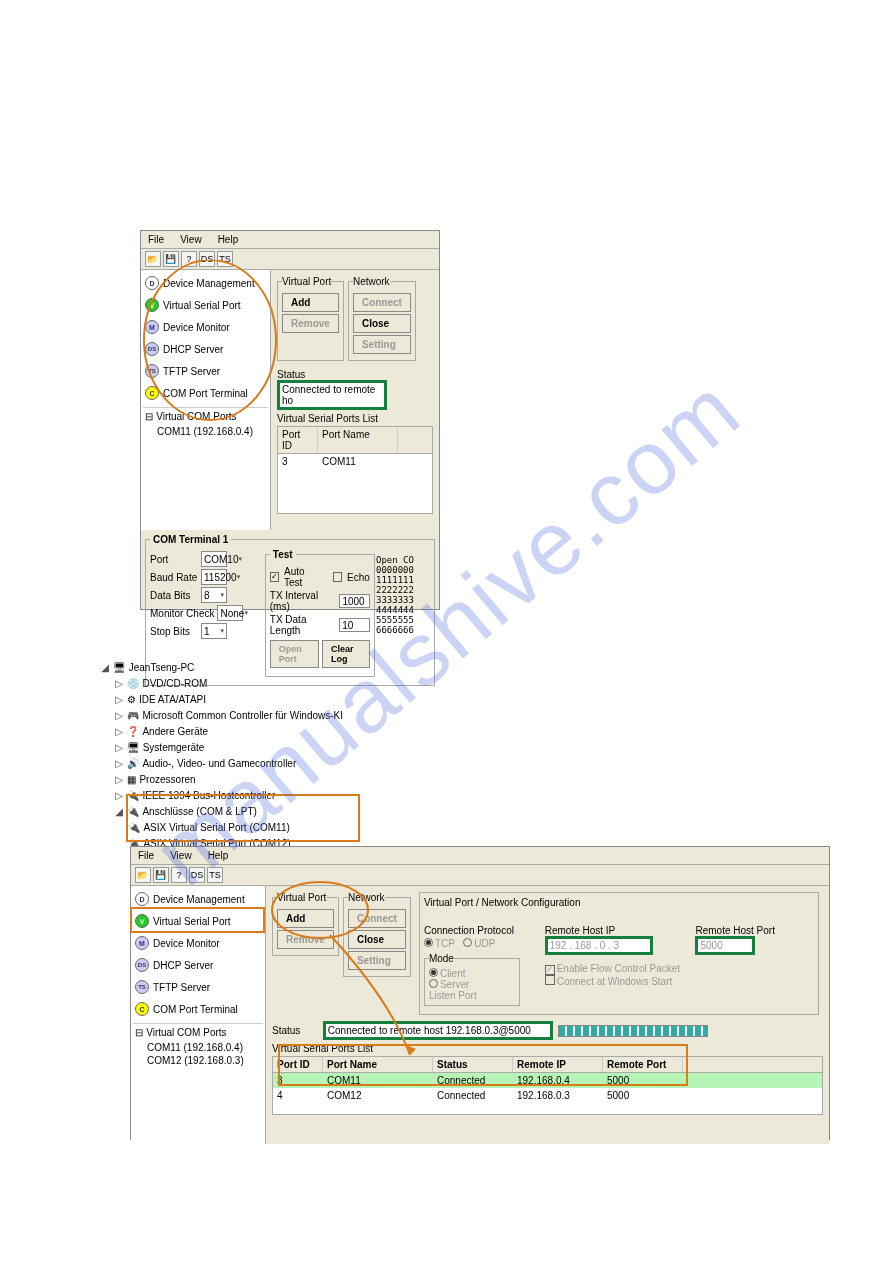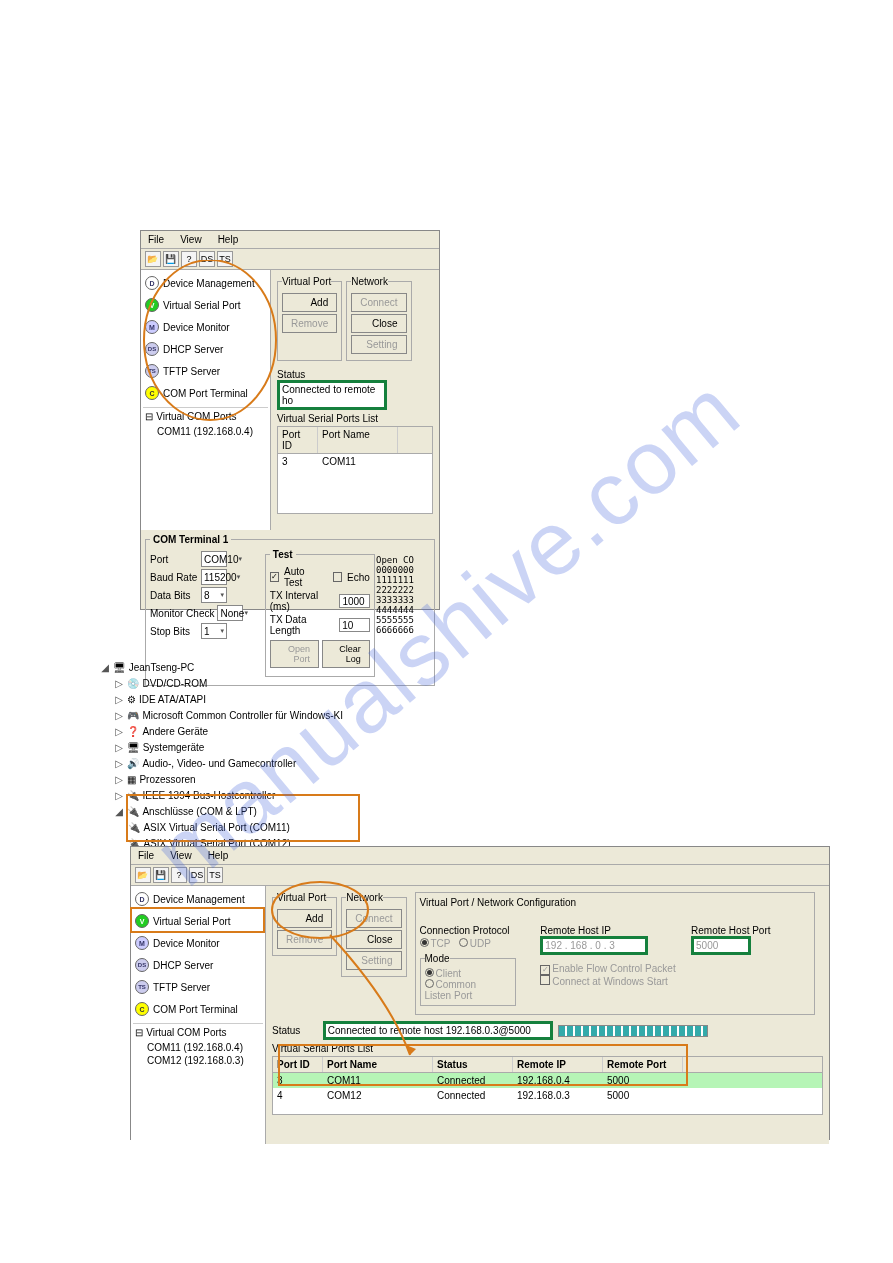--- a/index.html
+++ b/index.html
@@ -20,21 +20,21 @@
 .ic-v { background: #2c2; color: #fff; }
 .ic-m { background: #ccf; color: #336; }
 .ic-ds { background: #cce; color: #336; font-size: 6px; }
 .ic-ts { background: #cce; color: #336; font-size: 6px; }
 .ic-c { background: #ff0; color: #333; }
 .tree-hdr { border-top: 1px solid #ccc; margin-top: 3px; padding: 3px 2px; }
 .tree-item { padding: 1px 2px 1px 14px; }
 .rpanel { flex: 1; padding: 6px; background: #ece9d8; }
 .fset { border: 1px solid #aaa; padding: 4px; margin-bottom: 4px; display: inline-block; vertical-align: top; }
 .fset-row { display: flex; gap: 4px; }
-.btn { border: 1px solid #888; background: #ece9d8; padding: 3px 8px; min-width: 48px; text-align: right; margin: 2px 0; }
+.btn { border: 1px solid #888; background: #ece9d8; padding: 3px 8px; min-width: 48px; text-align: left; margin: 2px 0; font-weight: bold; }
 .btn.dis { color: #999; }
 .lbl { display: inline-block; min-width: 48px; }
 .status-row { margin-top: 4px; }
 .listhdr { background: #ece9d8; border: 1px solid #aaa; display: flex; margin-top: 2px; }
 .listhdr > div { border-right: 1px solid #ccc; padding: 2px 4px; }
 .listbody { background: #fff; border: 1px solid #aaa; border-top: none; height: 60px; }
 .listrow { display: flex; padding: 1px 0; }
 .listrow > div { padding: 1px 4px; }
 .c-pid { width: 40px; }
 .c-pn { width: 80px; }
@@ -326,21 +326,21 @@
         </fieldset>
         <fieldset class="cfg">
           <div class="cfg-hdr">Virtual Port / Network Configuration</div>
           <div class="cfgcol" style="width:110px">
             <div style="margin-bottom:2px">Connection Protocol</div>
             <span class="radio sel-r"></span><span class="disabled-txt">TCP</span>&nbsp;&nbsp;
             <span class="radio"></span><span class="disabled-txt">UDP</span>
             <fieldset class="fset" style="margin-top:4px;width:96px">
               <legend>Mode</legend>
               <div><span class="radio sel-r"></span><span class="disabled-txt">Client</span></div>
-              <div><span class="radio"></span><span class="disabled-txt">Common</span></div>
+              <div><span class="radio"></span><span class="disabled-txt">Server</span></div>
               <div class="disabled-txt">Listen Port</div>
             </fieldset>
           </div>
           <div class="cfgcol" style="width:140px">
             <div>Remote Host IP</div>
             <div class="iptxt disabled-txt" style="width:108px">192 . 168 . 0 . 3</div>
             <div style="margin-top:8px"><span class="ck disabled-txt">✓</span><span class="disabled-txt">Enable Flow Control Packet</span></div>
             <div><span class="ck disabled-txt"></span><span class="disabled-txt">Connect at Windows Start</span></div>
           </div>
           <div class="cfgcol" style="width:100px">

